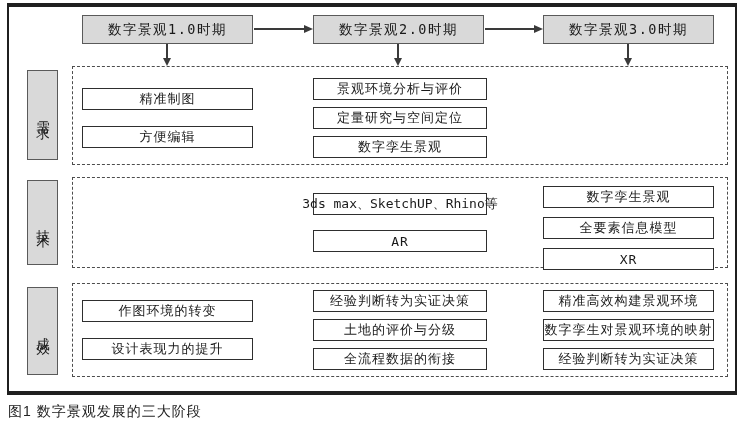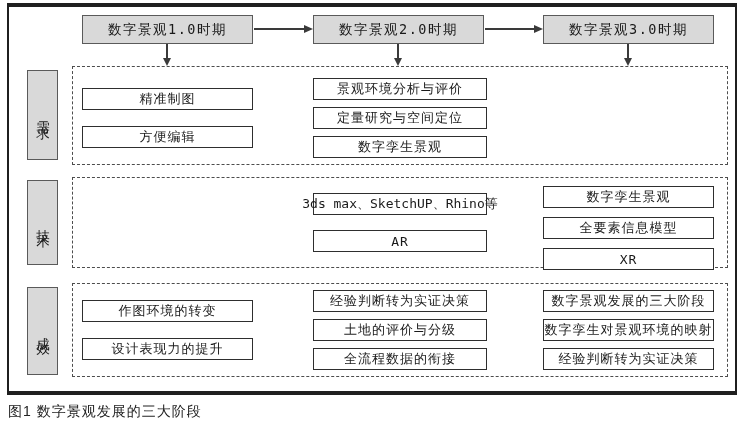--- a/index.html
+++ b/index.html
@@ -113,20 +113,20 @@
   <div class="col" style="left:82px;width:171px;top:283px;height:94px">
     <div class="cell">作图环境的转变</div>
     <div class="cell">设计表现力的提升</div>
   </div>
   <div class="col" style="left:313px;width:174px;top:283px;height:94px">
     <div class="cell">经验判断转为实证决策</div>
     <div class="cell">土地的评价与分级</div>
     <div class="cell">全流程数据的衔接</div>
   </div>
   <div class="col" style="left:543px;width:171px;top:283px;height:94px">
-    <div class="cell">数字景观发展的三大阶段</div>
+    <div class="cell">精准高效构建景观环境</div>
     <div class="cell">数字孪生对景观环境的映射</div>
     <div class="cell">经验判断转为实证决策</div>
   </div>
 
   <div class="caption">图1 数字景观发展的三大阶段</div>
 
 </div>
 
 </body></html>

